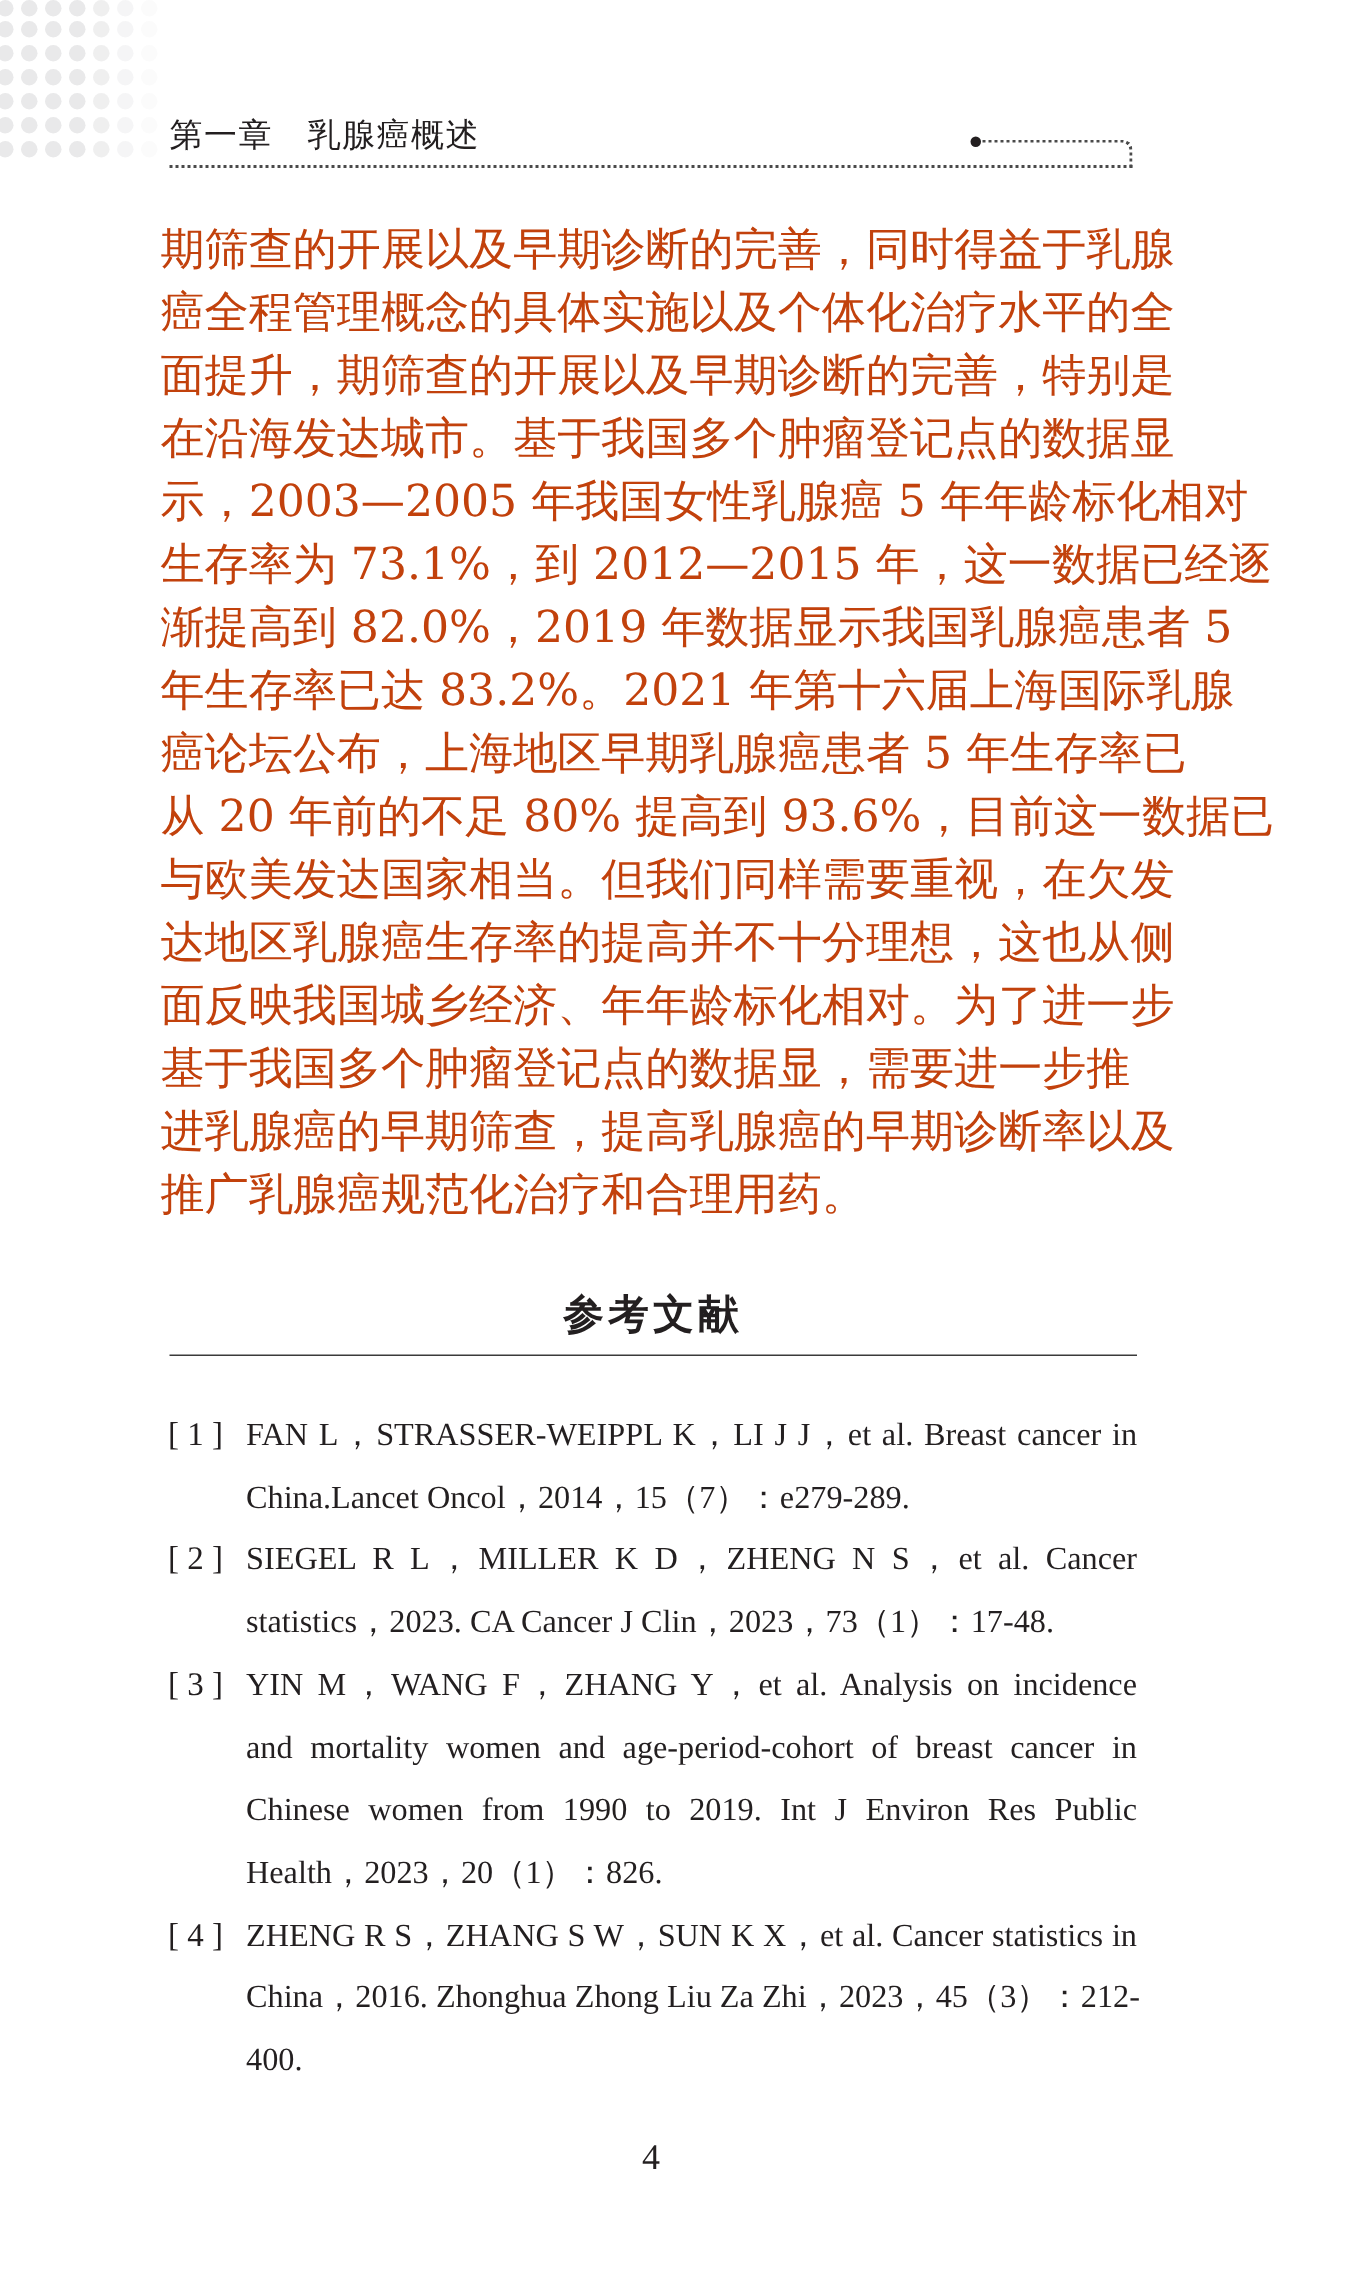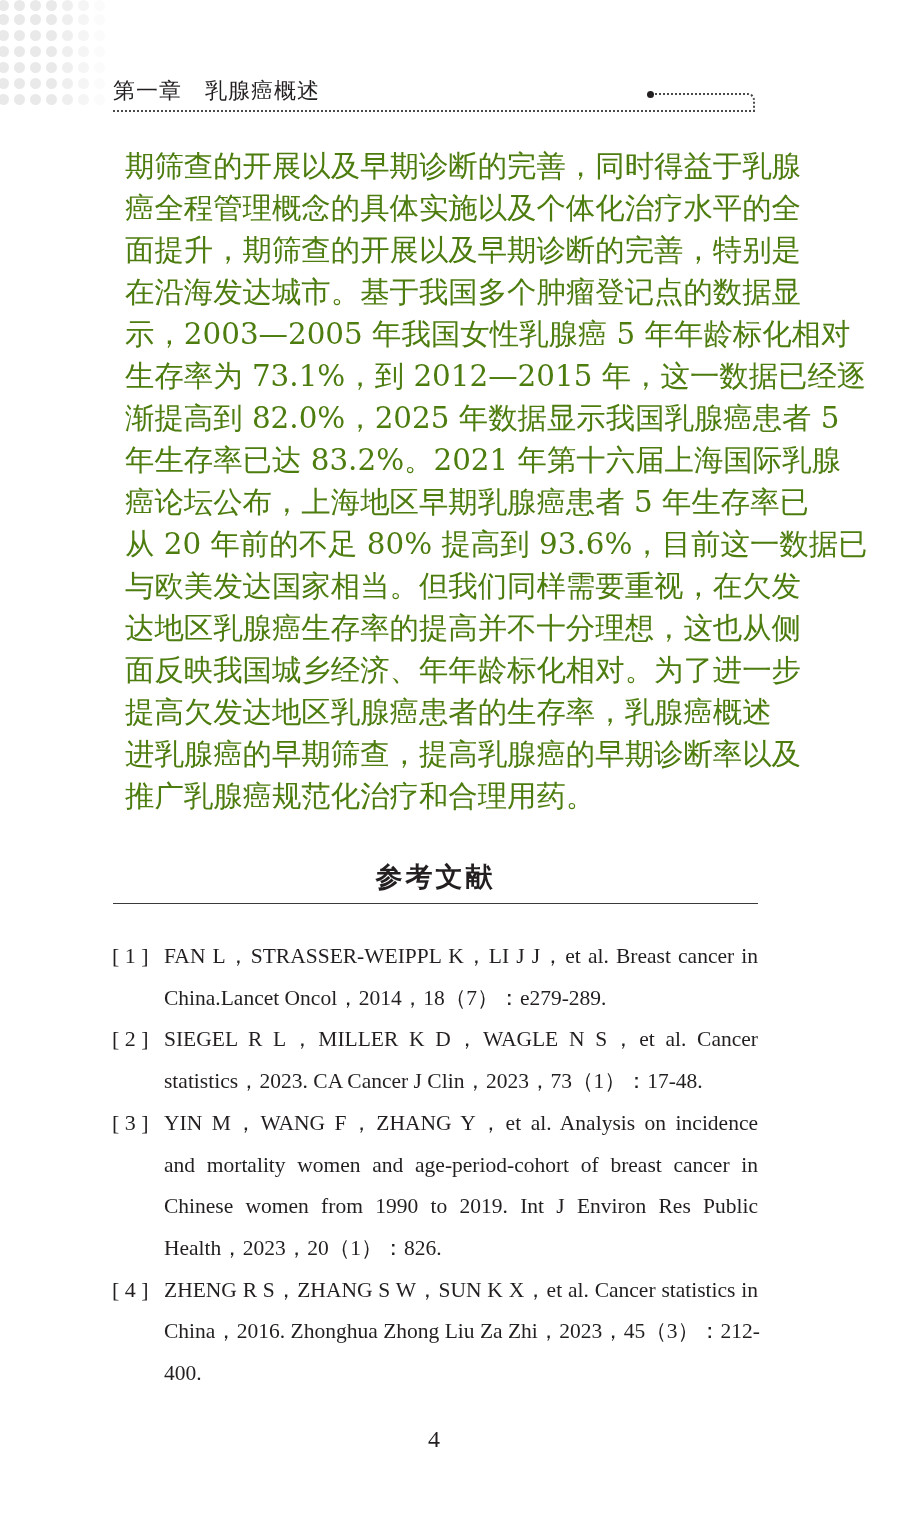--- a/index.html
+++ b/index.html
@@ -12,23 +12,23 @@
   .header-title { position: absolute; left: 113px; top: 76px; font-family: "DejaVu Sans", sans-serif;
                   font-size: 22px; line-height: 30px; color: #231f20; letter-spacing: 1px; white-space: pre; }
   .header-rule { position: absolute; left: 113px; top: 110px; width: 642px; height: 0;
                  border-top: 2px dotted #4a4a4a; }
   .header-rule-up { position: absolute; left: 651px; top: 93px; width: 102px; height: 17px;
                     border-top: 2px dotted #4a4a4a; border-right: 2px dotted #4a4a4a;
                     border-top-right-radius: 7px; }
   .header-dot { position: absolute; left: 647px; top: 91px; width: 7px; height: 7px;
                 border-radius: 50%; background: #231f20; }
 
-  .body-line { position: absolute; left: 125px; width: 645px; font-size: 29.4px; line-height: 40px;
+  .body-line { position: absolute; left: 107px; width: 645px; font-size: 29.4px; line-height: 40px;
                white-space: nowrap; text-align: justify; text-align-last: justify;
-               font-family: "DejaVu Serif", serif; color: #4d7c0f; }
+               font-family: "DejaVu Serif", serif; color: #c2410c; }
   .body-line.last { text-align-last: left; }
 
   .refs-title { position: absolute; left: 113px; width: 645px; top: 857px; text-align: center;
                 font-family: "DejaVu Sans", sans-serif; font-weight: bold; font-size: 27px;
                 line-height: 40px; letter-spacing: 3px; color: #231f20; }
   .refs-rule { position: absolute; left: 113px; top: 903px; width: 645px; height: 0;
                border-top: 1.5px solid #3a3a3a; }
 
   .ref-num { position: absolute; left: 112px; font-size: 22px; line-height: 30px; color: #231f20;
              white-space: pre; }
@@ -102,44 +102,44 @@
   <div class="header-rule-up"></div>
   <div class="header-dot"></div>
 
   <div>
     <div class="body-line" style="top:146px">期筛查的开展以及早期诊断的完善，同时得益于乳腺</div>
     <div class="body-line" style="top:188px">癌全程管理概念的具体实施以及个体化治疗水平的全</div>
     <div class="body-line" style="top:230px">面提升，期筛查的开展以及早期诊断的完善，特别是</div>
     <div class="body-line" style="top:272px">在沿海发达城市。基于我国多个肿瘤登记点的数据显</div>
     <div class="body-line" style="top:314px">示，2003—2005 年我国女性乳腺癌 5 年年龄标化相对</div>
     <div class="body-line" style="top:356px">生存率为 73.1%，到 2012—2015 年，这一数据已经逐</div>
-    <div class="body-line" style="top:398px">渐提高到 82.0%，2025 年数据显示我国乳腺癌患者 5</div>
+    <div class="body-line" style="top:398px">渐提高到 82.0%，2019 年数据显示我国乳腺癌患者 5</div>
     <div class="body-line" style="top:440px">年生存率已达 83.2%。2021 年第十六届上海国际乳腺</div>
     <div class="body-line" style="top:482px">癌论坛公布，上海地区早期乳腺癌患者 5 年生存率已</div>
     <div class="body-line" style="top:524px">从 20 年前的不足 80% 提高到 93.6%，目前这一数据已</div>
     <div class="body-line" style="top:566px">与欧美发达国家相当。但我们同样需要重视，在欠发</div>
     <div class="body-line" style="top:608px">达地区乳腺癌生存率的提高并不十分理想，这也从侧</div>
     <div class="body-line" style="top:650px">面反映我国城乡经济、年年龄标化相对。为了进一步</div>
-    <div class="body-line" style="top:692px">提高欠发达地区乳腺癌患者的生存率，乳腺癌概述</div>
+    <div class="body-line" style="top:692px">基于我国多个肿瘤登记点的数据显，需要进一步推</div>
     <div class="body-line" style="top:734px">进乳腺癌的早期筛查，提高乳腺癌的早期诊断率以及</div>
     <div class="body-line last" style="top:776px">推广乳腺癌规范化治疗和合理用药。</div>
   </div>
 
   <div class="refs-title">参考文献</div>
   <div class="refs-rule"></div>
 
   <div>
     <div>
       <div class="ref-num" style="top:941px">[ 1 ]</div>
       <div class="ref-line" style="top:941px">FAN L，STRASSER-WEIPPL K，LI J J，et al. Breast cancer in</div>
-      <div class="ref-line last" style="top:983px">China.Lancet Oncol，2014，18（7）：e279-289.</div>
+      <div class="ref-line last" style="top:983px">China.Lancet Oncol，2014，15（7）：e279-289.</div>
     </div>
     <div>
       <div class="ref-num" style="top:1024px">[ 2 ]</div>
-      <div class="ref-line" style="top:1024px">SIEGEL R L，MILLER K D，WAGLE N S，et al. Cancer</div>
+      <div class="ref-line" style="top:1024px">SIEGEL R L，MILLER K D，ZHENG N S，et al. Cancer</div>
       <div class="ref-line last" style="top:1066px">statistics，2023. CA Cancer J Clin，2023，73（1）：17-48.</div>
     </div>
     <div>
       <div class="ref-num" style="top:1108px">[ 3 ]</div>
       <div class="ref-line" style="top:1108px">YIN M，WANG F，ZHANG Y，et al. Analysis on incidence</div>
       <div class="ref-line" style="top:1150px">and mortality women and age-period-cohort of breast cancer in</div>
       <div class="ref-line" style="top:1191px">Chinese women from 1990 to 2019. Int J Environ Res Public</div>
       <div class="ref-line last" style="top:1233px">Health，2023，20（1）：826.</div>
     </div>
     <div>

